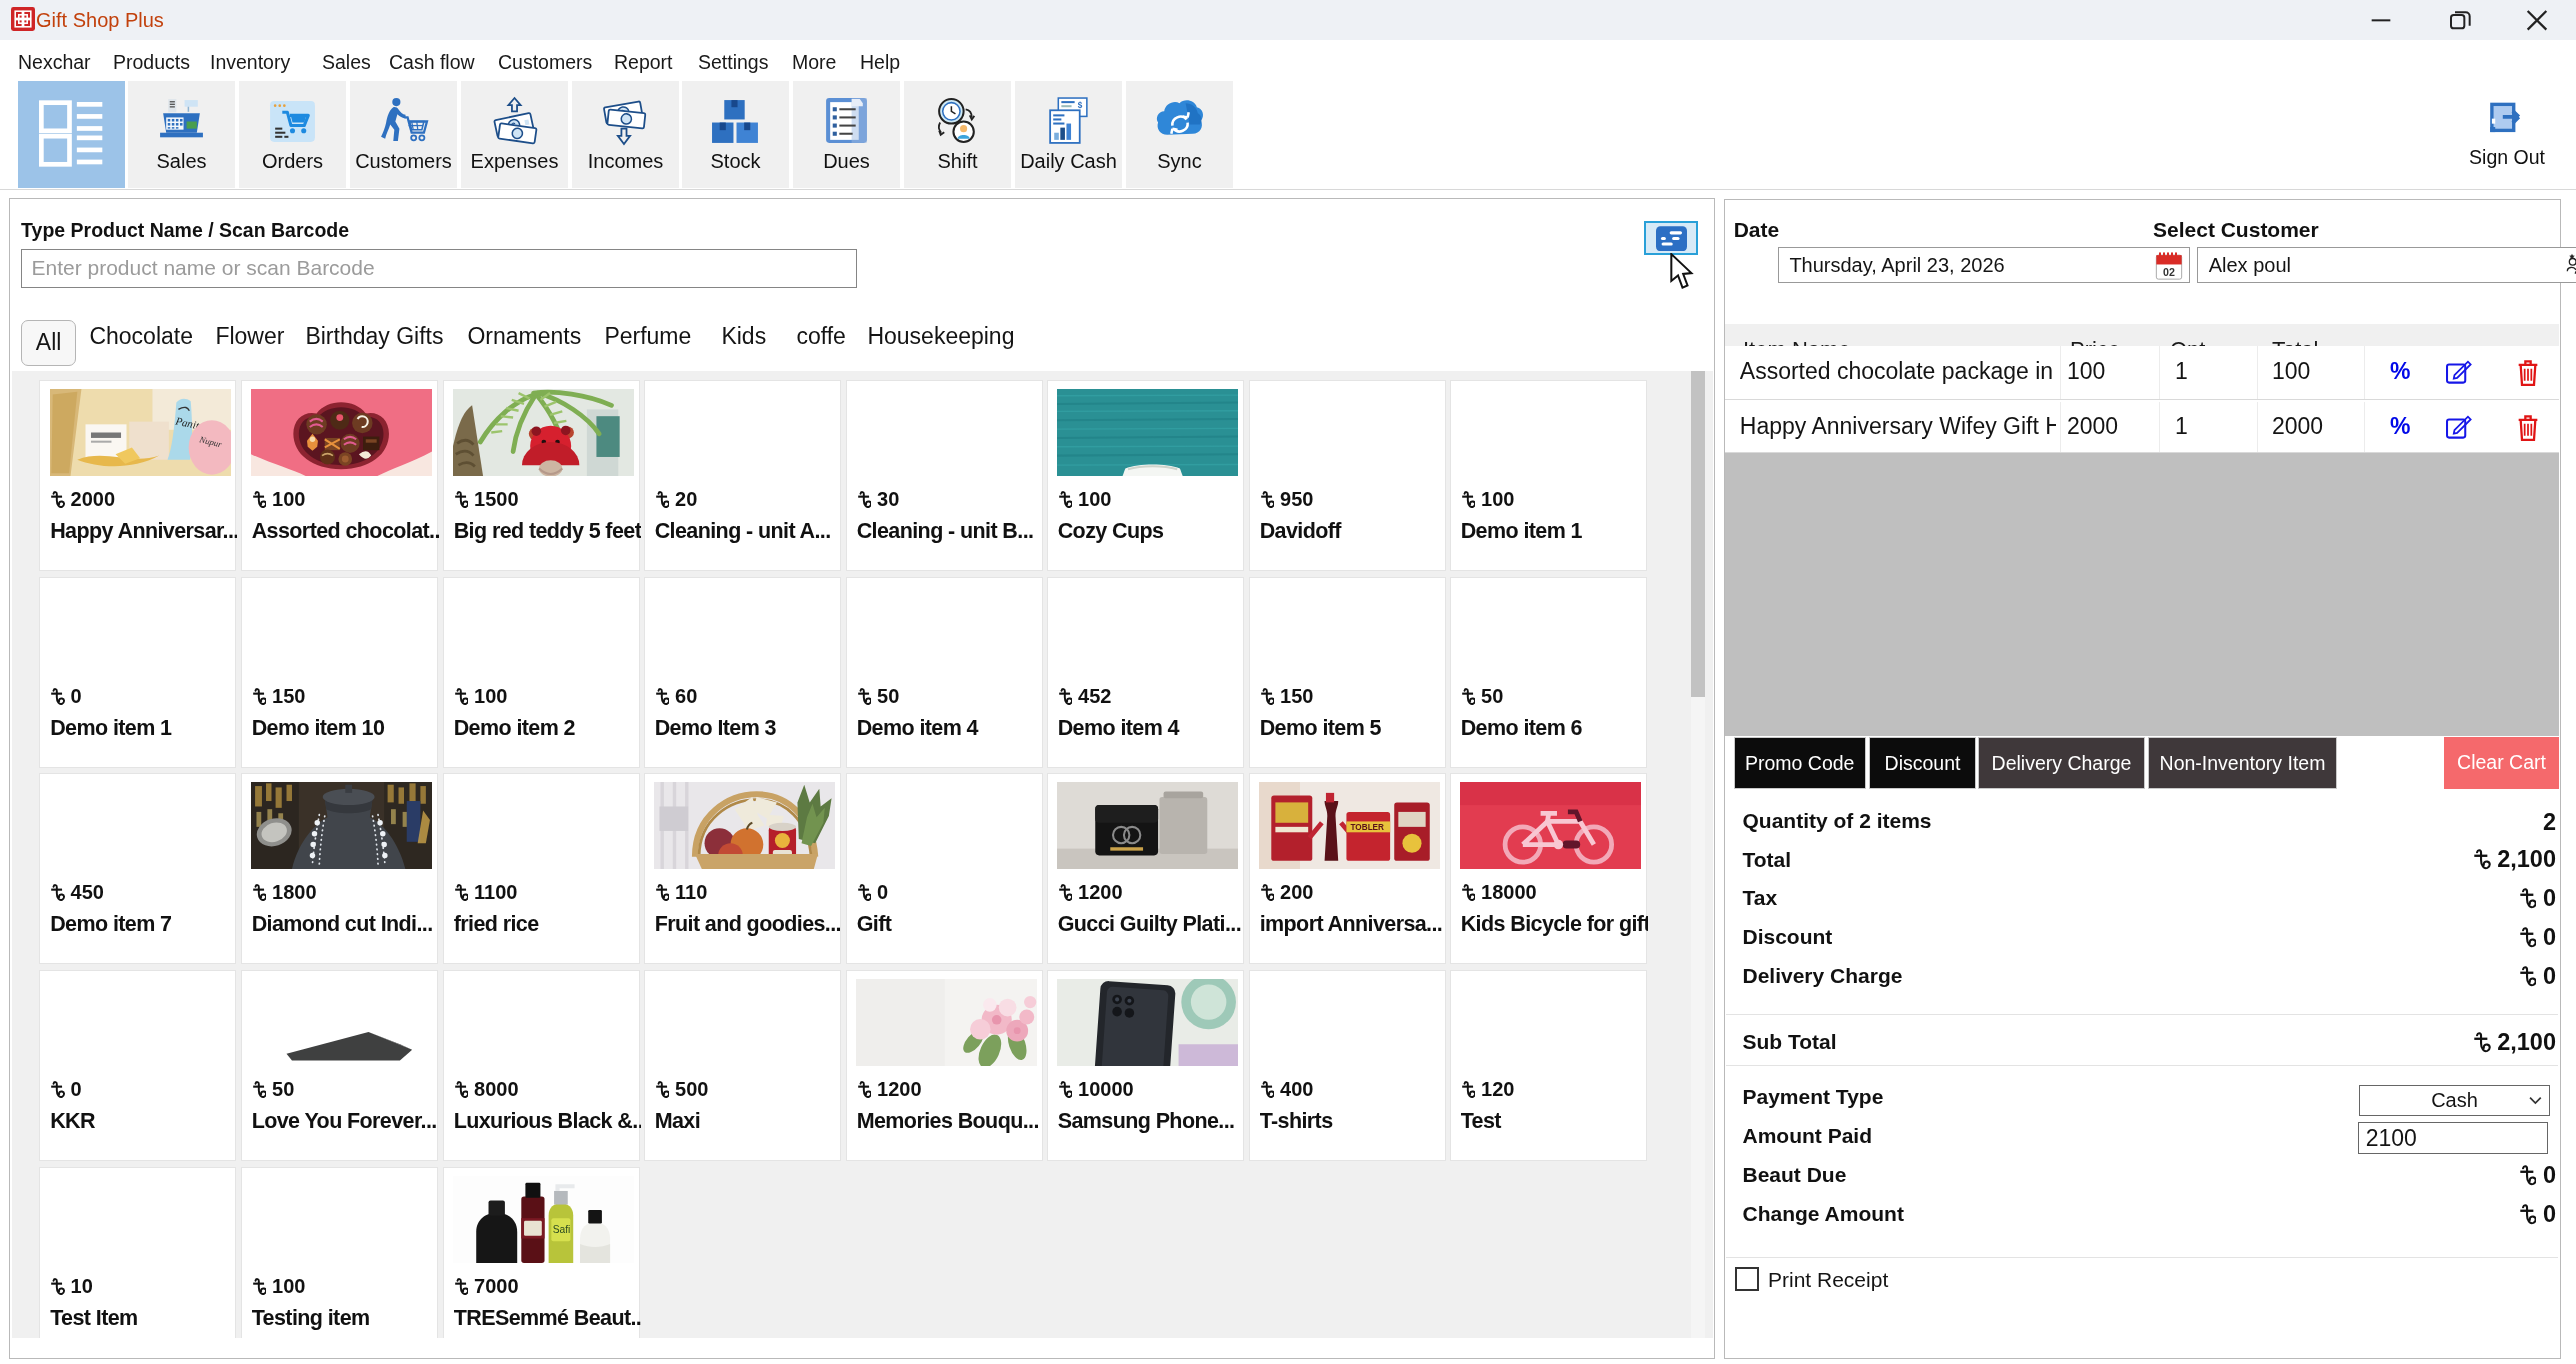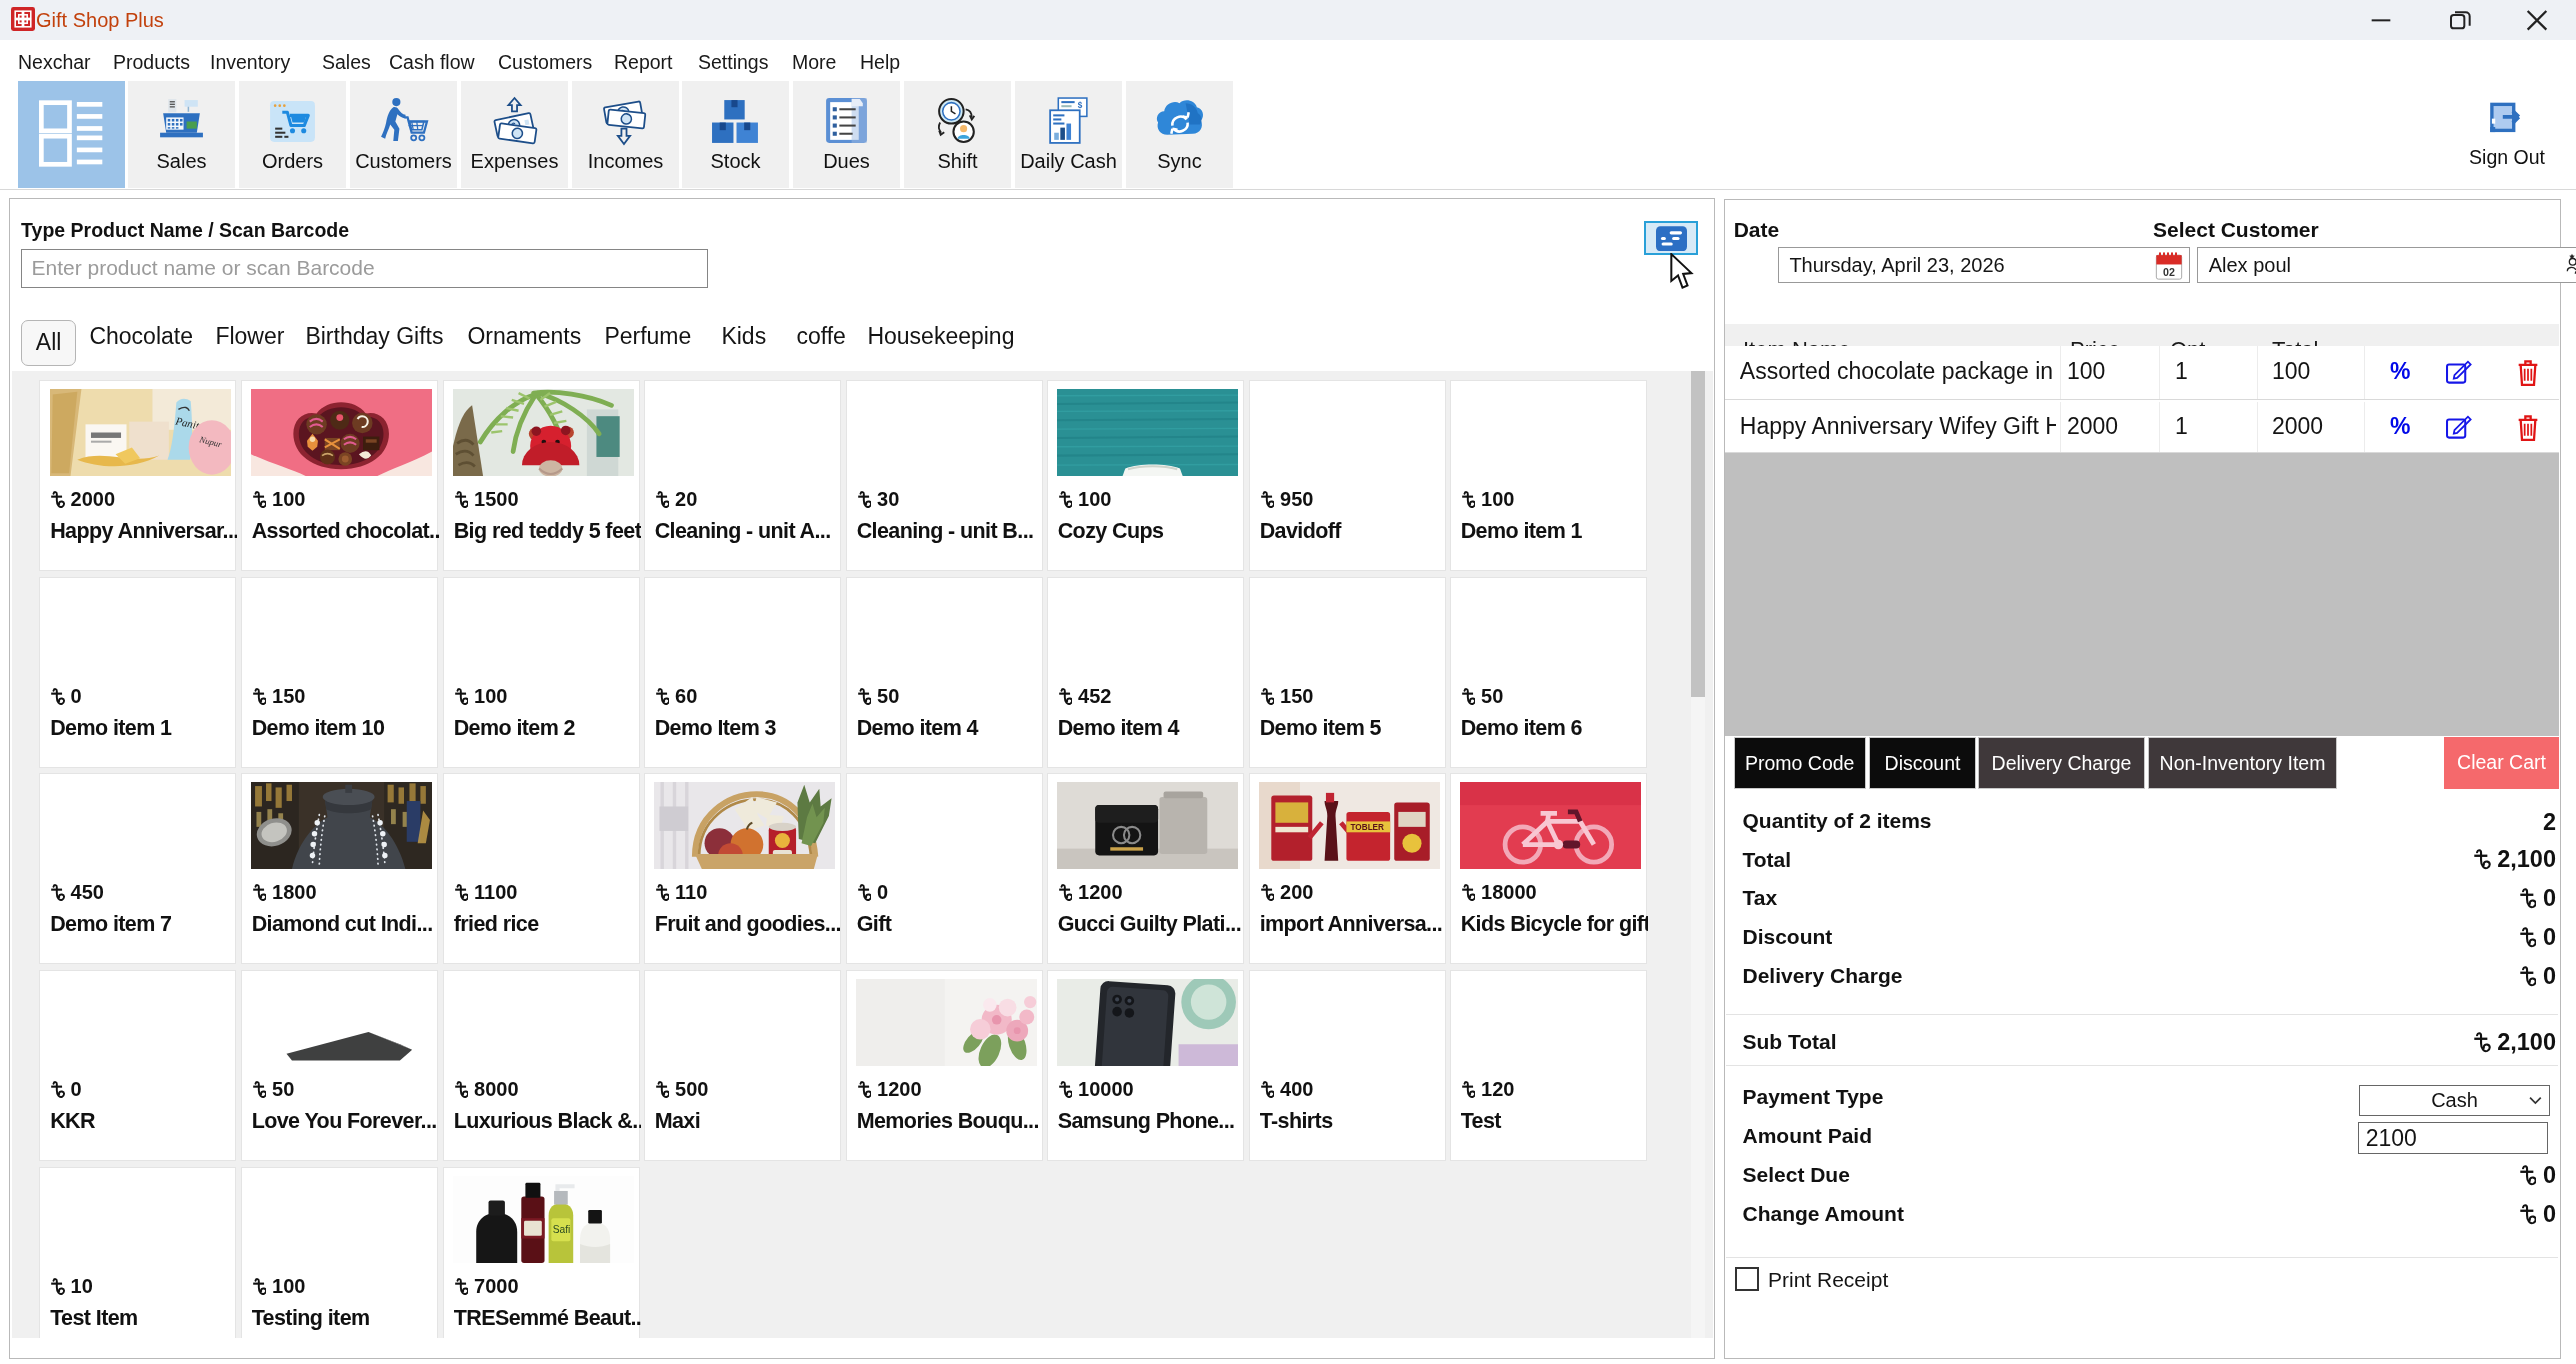--- a/index.html
+++ b/index.html
@@ -22,21 +22,21 @@
 .tbtn { position:absolute; top:0; width:107px; height:107px; background:#f0f0f0; text-align:center; }
 .tbtn.sel { background:#9cc3e8; }
 .ticon { display:inline-block; }
 .tlab { font-size:20px; color:#111; margin-top:1.3px; }
 #signout { position:absolute; left:2455px; top:0; width:104px; height:107px; text-align:center; }
 #tbline { position:absolute; left:0; top:189px; width:2576px; height:1.3px; background:#d8d8d8; }
 
 
 #lpanel { position:absolute; left:9.4px; top:198px; width:1706px; height:1161px; background:#fff; border:1.3px solid #b9b9b9; }
 #typelab { position:absolute; left:10.7px; top:20px; font-size:19.5px; font-weight:bold; color:#111; }
-#searchbox { position:absolute; left:10.7px; top:50px; width:687px; height:39px; border:1.3px solid #858585; font-size:21px; color:#9b9b9b; line-height:36px; padding-left:9.4px; background:#fff; }
+#searchbox { position:absolute; left:10.7px; top:50px; width:836px; height:39px; border:1.3px solid #858585; font-size:21px; color:#9b9b9b; line-height:36px; padding-left:9.4px; background:#fff; }
 #cardbtn { position:absolute; left:1634px; top:22px; width:54px; height:34px; background:#d7eaf7; border:2px solid #29a0d8; }
 #cardbtn svg { position:absolute; left:10px; top:2.7px; width:31px; height:25.5px; }
 .tab { position:absolute; top:124px; font-size:23px; color:#141414;border-radius:7px; }
 .tab.all { left:10.7px; top:121px; width:55px; height:46px; border:1.3px solid #b5b5b5; background:#f7f7f7; text-align:center; line-height:43px; font-size:23px; }
 #grid { position:absolute; left:1.3px; top:172px; width:1701px; height:967px; background:#f0f0f0; overflow:hidden; }
 .card { position:absolute; width:197px; height:191px; background:#fff; border:0.7px solid #e4e4e4; }
 .pimg { position:absolute; left:9.4px; top:8px; width:181px; height:87px; overflow:hidden; }
 .pimg svg { width:181px; height:87px; display:block; }
 .pprice { position:absolute; left:10px; top:107px; font-size:20px; font-weight:bold; color:#111; }
 .pname { position:absolute; left:10px; top:138px; width:187px; font-size:21.5px; letter-spacing:-0.6px; font-weight:bold; color:#111; white-space:nowrap; overflow:hidden; }
@@ -947,21 +947,21 @@
           <line x1="5" y1="29" x2="61" y2="29" stroke="#111" stroke-width="10"></line>
         </svg> 2,100</div>
   <div class="sep" style="top:865px"></div>
 
   <div class="sumlab" style="top:885px">Payment Type</div>
   <div class="rp" style="left:634px;top:885px;width:191px;height:31px;border:1.3px solid #666;font-size:20px;text-align:center;line-height:28px">Cash<svg style="position:absolute;right:6.7px;top:9.4px;width:14.8px;height:10.7px" viewBox="0 0 22 16">
           <path d="M3 4 L11 12 L19 4" fill="none" stroke="#333" stroke-width="2.6"></path>
         </svg></div>
   <div class="sumlab" style="top:924px">Amount Paid</div>
   <div class="rp" style="left:633px;top:922px;width:190px;height:32px;border:1.3px solid #666;font-size:23px;padding-left:6.7px;line-height:31px">2100</div>
-  <div class="sumlab" style="top:963px">Select Due</div>
+  <div class="sumlab" style="top:963px">Beaut Due</div>
       <div class="sumval" style="top:962px"><svg style="width:17.5px;height:21px;vertical-align:-3.4px" viewBox="0 0 74 90">
           <path d="M17 14 C20 2 34 3 34 16 L34 48 C34 72 47 87 61 81 C74 75 75 57 61 54 C51 52 44 59 46 68" fill="none" stroke="#111" stroke-width="9" stroke-linecap="round"></path>
           <line x1="5" y1="29" x2="61" y2="29" stroke="#111" stroke-width="10"></line>
         </svg> 0</div>
   <div class="sumlab" style="top:1002px">Change Amount</div>
       <div class="sumval" style="top:1001px"><svg style="width:17.5px;height:21px;vertical-align:-3.4px" viewBox="0 0 74 90">
           <path d="M17 14 C20 2 34 3 34 16 L34 48 C34 72 47 87 61 81 C74 75 75 57 61 54 C51 52 44 59 46 68" fill="none" stroke="#111" stroke-width="9" stroke-linecap="round"></path>
           <line x1="5" y1="29" x2="61" y2="29" stroke="#111" stroke-width="10"></line>
         </svg> 0</div>
   <div class="sep" style="top:1057px"></div>

